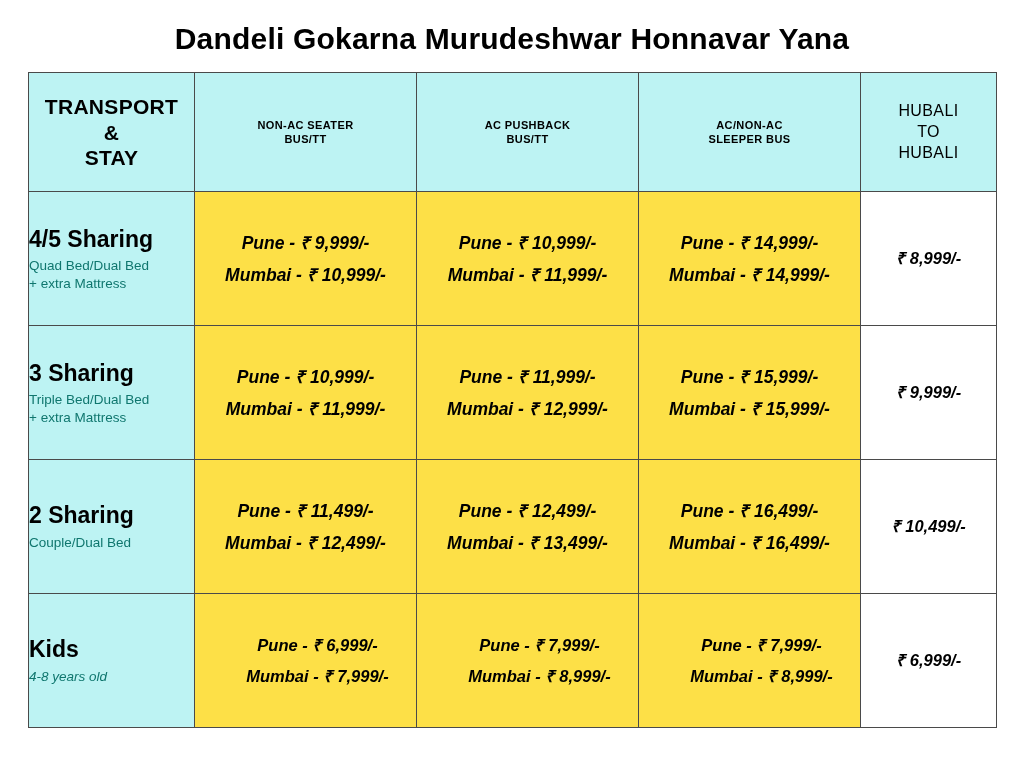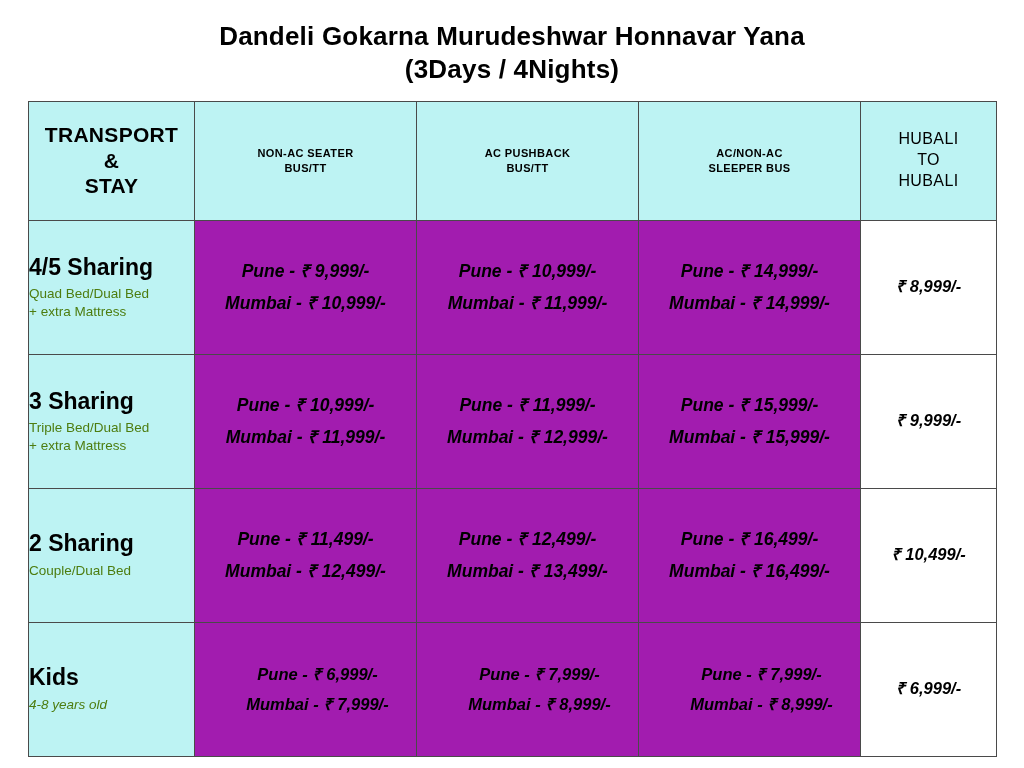--- a/index.html
+++ b/index.html
@@ -17,21 +17,21 @@
   .page {
     width: 1024px;
     height: 768px;
     box-sizing: border-box;
     padding: 18px 28px 20px 28px;
     display: flex;
     flex-direction: column;
   }
   .title {
     text-align: center;
-    font-size: 26px;
+    font-size: 30px;
     font-weight: bold;
     line-height: 1.28;
     letter-spacing: 0.2px;
     margin: 2px 0 14px 0;
     color: #000;
   }
   .title .line2 { display: block; }
 
   table.pricing {
     border-collapse: collapse;
@@ -86,28 +86,28 @@
   .stay-title {
     font-size: 23px;
     font-weight: bold;
     line-height: 1.2;
     margin-bottom: 4px;
   }
   .stay-sub {
     font-size: 13.5px;
     font-weight: normal;
     line-height: 1.3;
-    color: #4d7c0f;
+    color: #0f766e;
   }
   .stay-sub.italic { font-style: italic; }
 
   .price-cell {
     text-align: center;
     padding: 8px 6px;
-    background: #a21caf;
+    background: #fde047;
   }
   .price-line {
     font-size: 17.5px;
     font-style: italic;
     font-weight: bold;
     line-height: 1.85;
     white-space: nowrap;
   }
   .price-cell.small .price-line { font-size: 16.5px; margin-left: 24px; }
 
@@ -120,21 +120,20 @@
     line-height: 1.4;
   }
 </style>
 </head>
 <body>
 
 <div class="page">
 
   <div class="title">
     <span>Dandeli Gokarna Murudeshwar Honnavar Yana</span>
-    <span class="line2">(3Days / 4Nights)</span>
   </div>
 
   <table class="pricing">
     <colgroup>
       <col class="col-stay">
       <col class="col-opt">
       <col class="col-opt">
       <col class="col-opt3">
       <col class="col-last">
     </colgroup>

